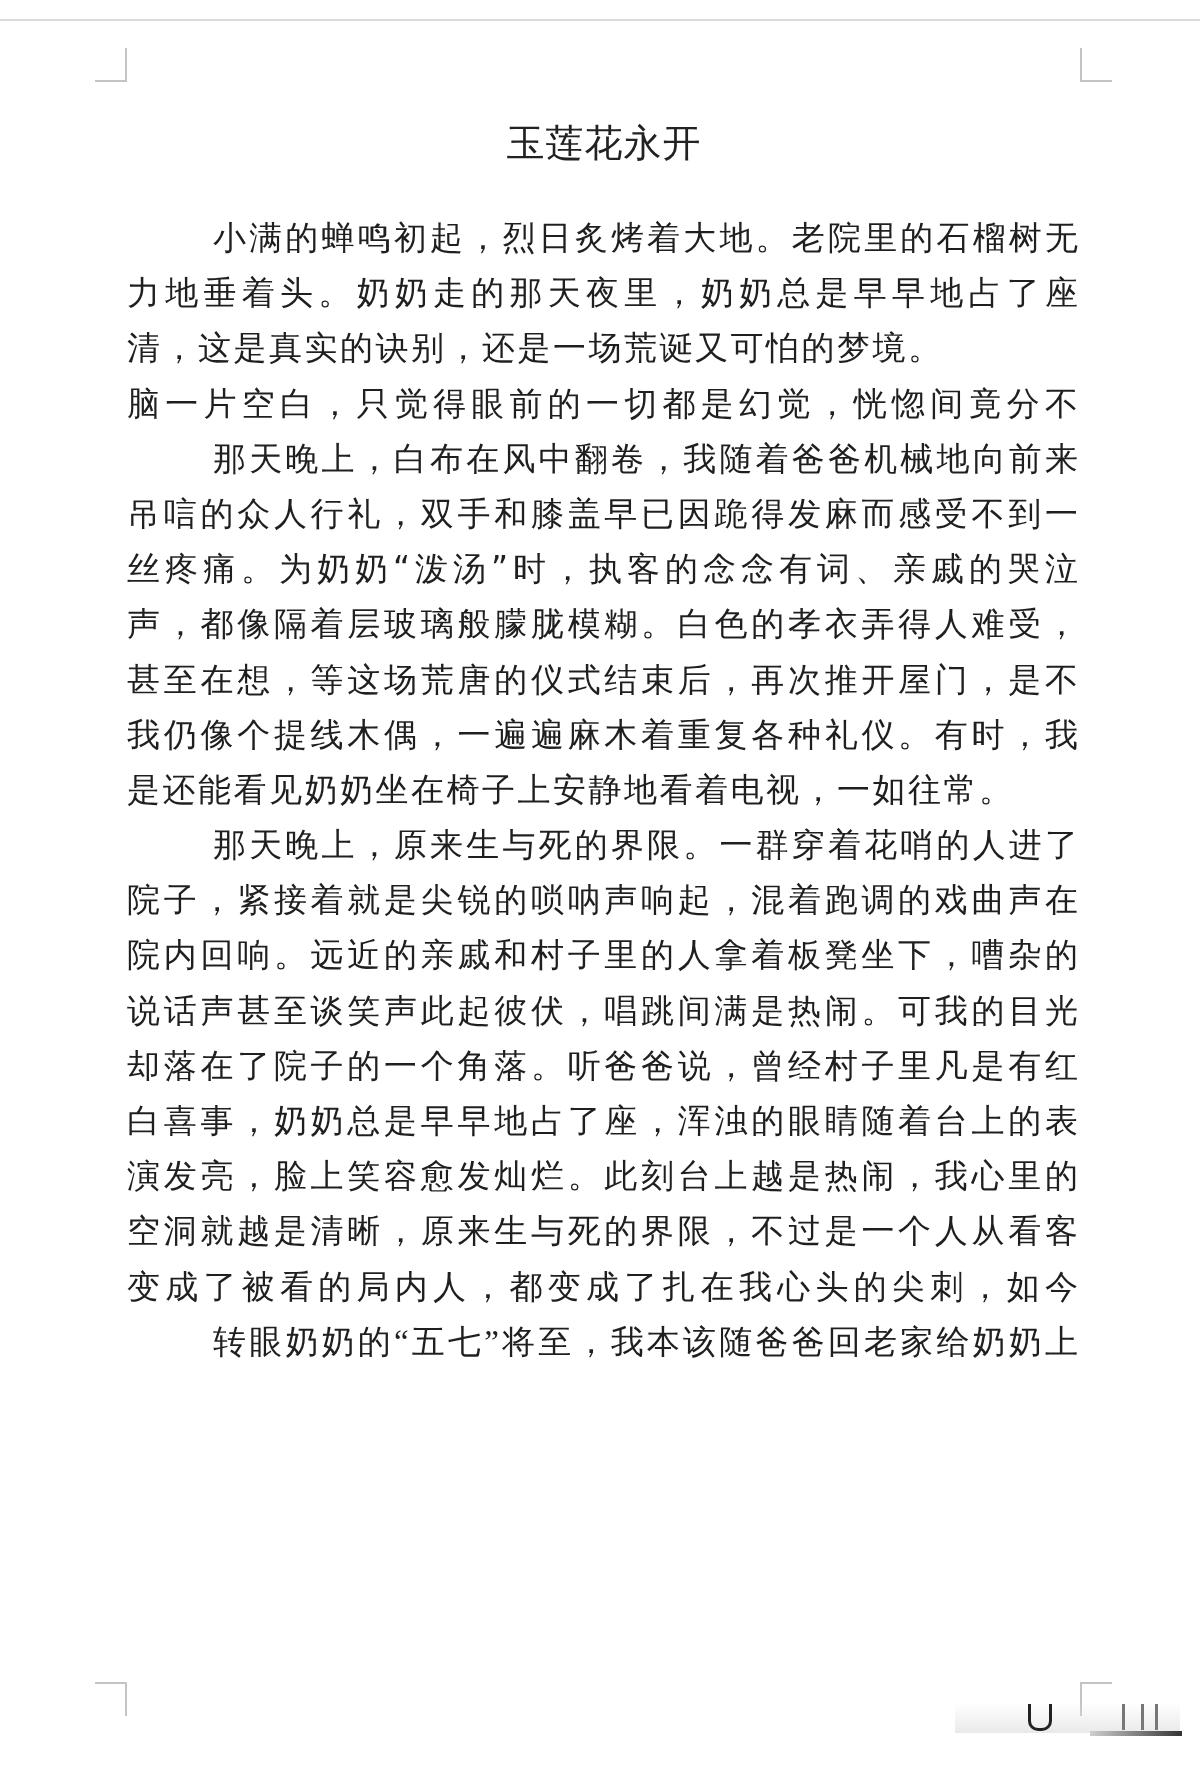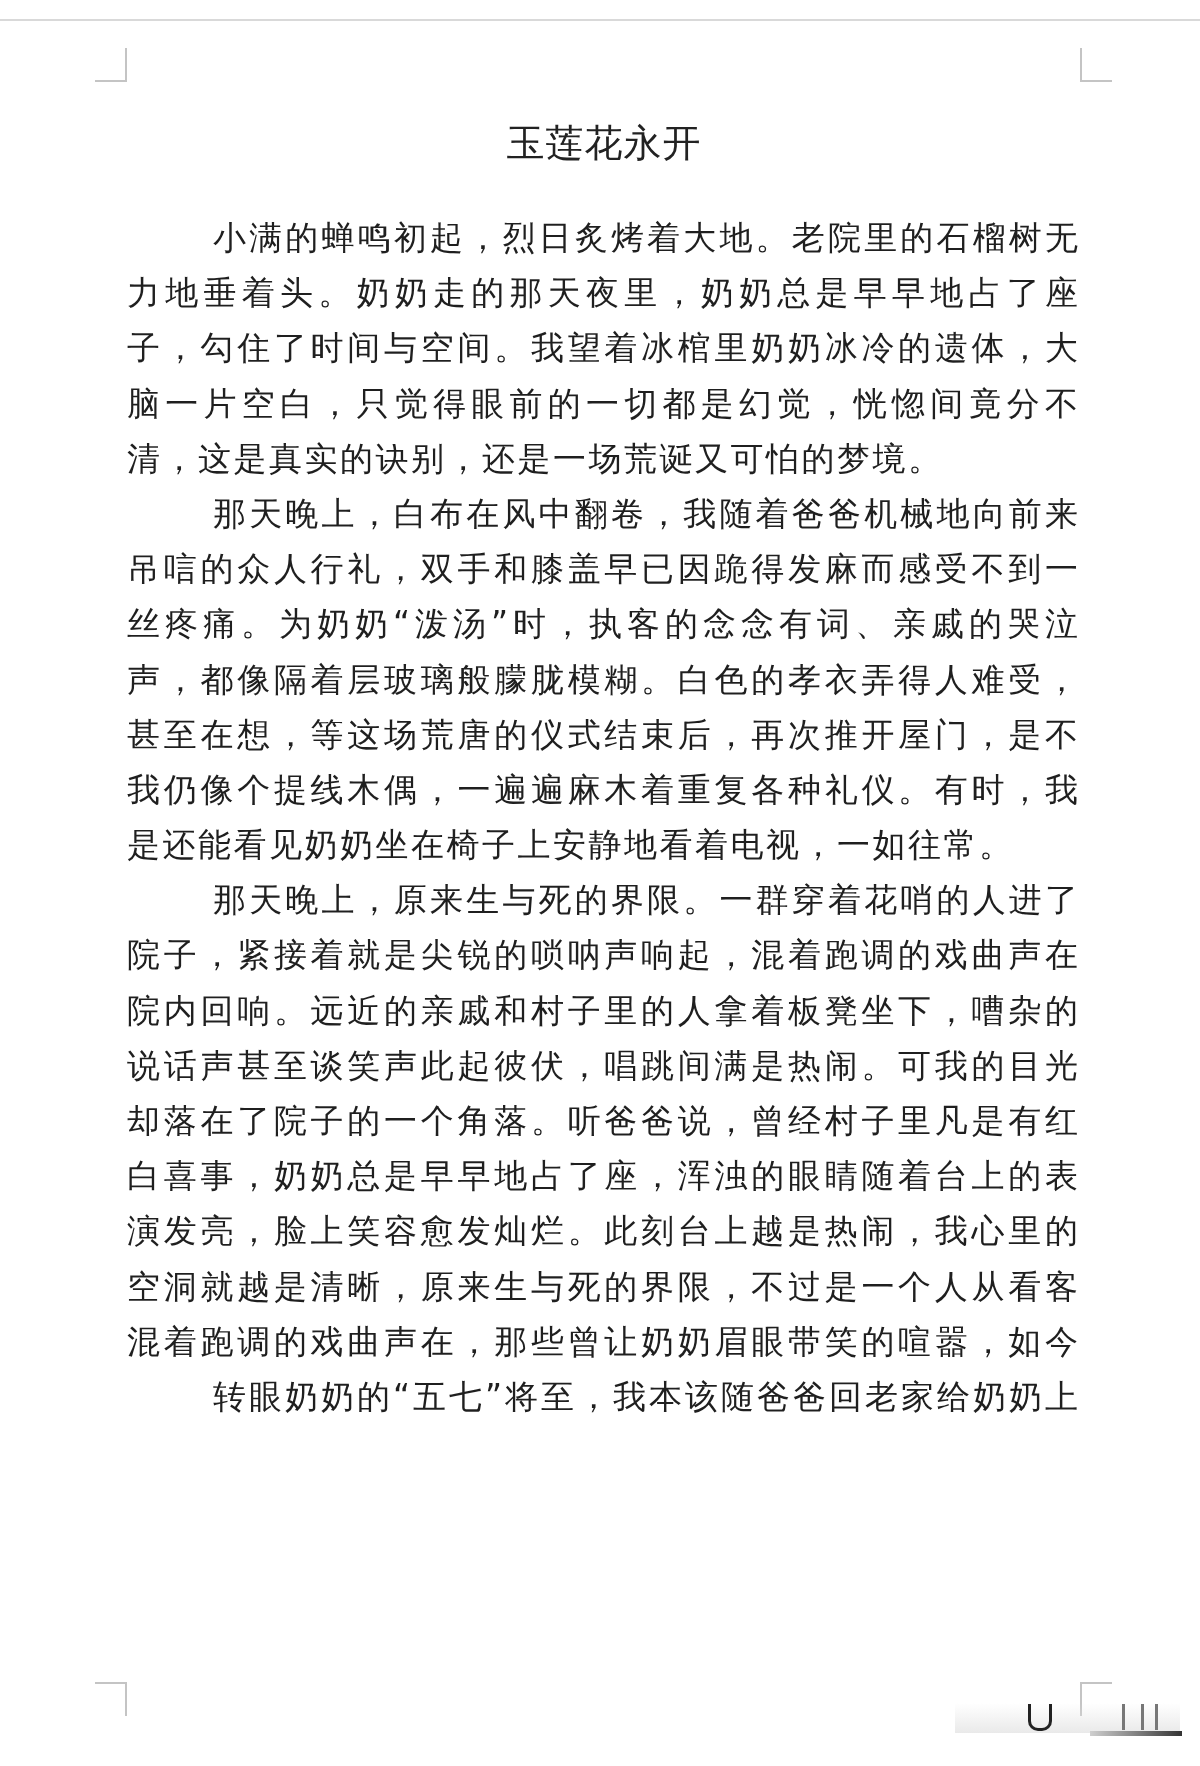--- a/index.html
+++ b/index.html
@@ -60,20 +60,21 @@
       height: 55.2px;
       font-size: 33px;
       line-height: 40px;
       white-space: nowrap;
       text-align: justify;
       text-align-last: justify;
       color: #1f1f1f;
     }
     .line.indent {
       padding-left: 86px;
+      font-family: Liberation Serif, serif;
     }
     .line.last {
       text-align-last: left;
       letter-spacing: 2.5px;
     }
 
     .watermark {
       position: absolute;
       left: 955px;
       top: 1703px;
@@ -117,41 +118,40 @@
 <div class="corner tr"></div>
 <div class="corner bl"></div>
 <div class="corner br"></div>
 
 <h1 class="title">玉莲花永开</h1>
 
 <div class="body-text">
 
   <span class="line indent">小满的蝉鸣初起，烈日炙烤着大地。老院里的石榴树无</span>
   <span class="line">力地垂着头。奶奶走的那天夜里，奶奶总是早早地占了座</span>
-  <span class="line">子，勾住了时间与空间。我望着冰棺里奶奶冰冷的遗体，大</span>
+  <span class="line last">清，这是真实的诀别，还是一场荒诞又可怕的梦境。</span>
   <span class="line">脑一片空白，只觉得眼前的一切都是幻觉，恍惚间竟分不</span>
-  <span class="line last">清，这是真实的诀别，还是一场荒诞又可怕的梦境。</span>
 
   <span class="line indent">那天晚上，白布在风中翻卷，我随着爸爸机械地向前来</span>
   <span class="line">吊唁的众人行礼，双手和膝盖早已因跪得发麻而感受不到一</span>
   <span class="line">丝疼痛。为奶奶“泼汤”时，执客的念念有词、亲戚的哭泣</span>
   <span class="line">声，都像隔着层玻璃般朦胧模糊。白色的孝衣弄得人难受，</span>
   <span class="line">甚至在想，等这场荒唐的仪式结束后，再次推开屋门，是不</span>
   <span class="line">我仍像个提线木偶，一遍遍麻木着重复各种礼仪。有时，我</span>
   <span class="line last">是还能看见奶奶坐在椅子上安静地看着电视，一如往常。</span>
 
   <span class="line indent">那天晚上，原来生与死的界限。一群穿着花哨的人进了</span>
   <span class="line">院子，紧接着就是尖锐的唢呐声响起，混着跑调的戏曲声在</span>
   <span class="line">院内回响。远近的亲戚和村子里的人拿着板凳坐下，嘈杂的</span>
   <span class="line">说话声甚至谈笑声此起彼伏，唱跳间满是热闹。可我的目光</span>
   <span class="line">却落在了院子的一个角落。听爸爸说，曾经村子里凡是有红</span>
   <span class="line">白喜事，奶奶总是早早地占了座，浑浊的眼睛随着台上的表</span>
   <span class="line">演发亮，脸上笑容愈发灿烂。此刻台上越是热闹，我心里的</span>
   <span class="line">空洞就越是清晰，原来生与死的界限，不过是一个人从看客</span>
-  <span class="line">混着跑调的戏曲声在，那些曾让奶奶眉眼带笑的喧嚣，如今</span>
+  <span class="line">变成了被看的局内人，都变成了扎在我心头的尖刺，如今</span>
 
   <span class="line indent">转眼奶奶的“五七”将至，我本该随爸爸回老家给奶奶上</span>
 </div>
 
 <div class="watermark"></div>
 <div class="wm-u"></div>
 <div class="wm-bar" style="left:1122px"></div>
 <div class="wm-bar" style="left:1141px"></div>
 <div class="wm-bar" style="left:1155px"></div>
 <div class="wm-base"></div>

